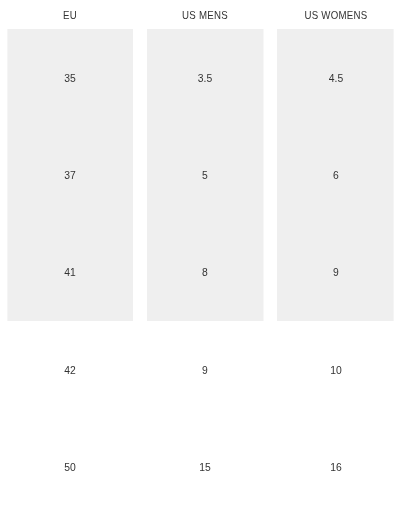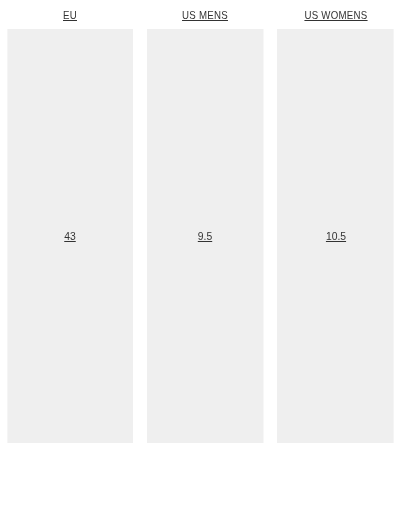--- a/index.html
+++ b/index.html
@@ -12,24 +12,23 @@
     width: 402px;
     height: 516px;
     overflow: hidden;
     font-family: "Liberation Sans", "DejaVu Sans", sans-serif;
     color: #333333;
     -webkit-font-smoothing: antialiased;
   }
 
   .size-table {
     width: 402px;
-    height: 443px;
+    height: 516px;
     border-collapse: collapse;
     table-layout: fixed;
-    text-decoration: underline;
   }
 
   .size-table col.col-eu      { width: 140px; }
   .size-table col.col-mens    { width: 130px; }
   .size-table col.col-womens  { width: 132px; }
 
   .size-table thead th {
     height: 29px;
     background: #ffffff;
     font-weight: 400;
@@ -80,18 +79,38 @@
   </colgroup>
   <thead>
     <tr>
       <th>EU</th>
       <th>US MENS</th>
       <th>US WOMENS</th>
     </tr>
   </thead>
   <tbody id="table-body">
       <tr class="band-shaded">
-        <td>43</td>
-        <td>9.5</td>
-        <td>10.5</td>
+        <td>35</td>
+        <td>3.5</td>
+        <td>4.5</td>
+      </tr>
+      <tr class="band-shaded">
+        <td>37</td>
+        <td>5</td>
+        <td>6</td>
+      </tr>
+      <tr class="band-shaded">
+        <td>41</td>
+        <td>8</td>
+        <td>9</td>
+      </tr>
+      <tr class="band-plain">
+        <td>42</td>
+        <td>9</td>
+        <td>10</td>
+      </tr>
+      <tr class="band-plain">
+        <td>50</td>
+        <td>15</td>
+        <td>16</td>
       </tr>
     </tbody>
 </table>
 
 </body></html>

